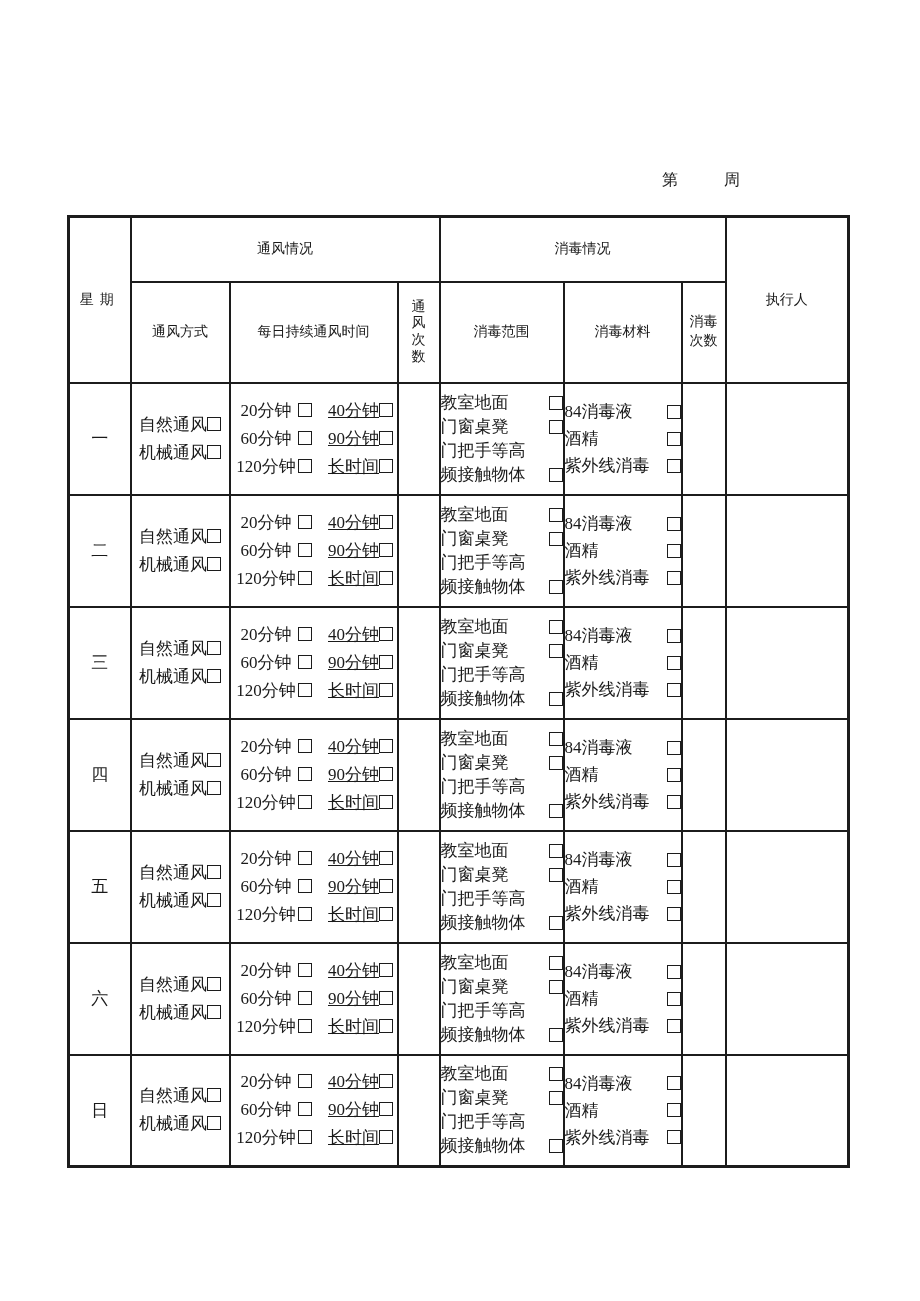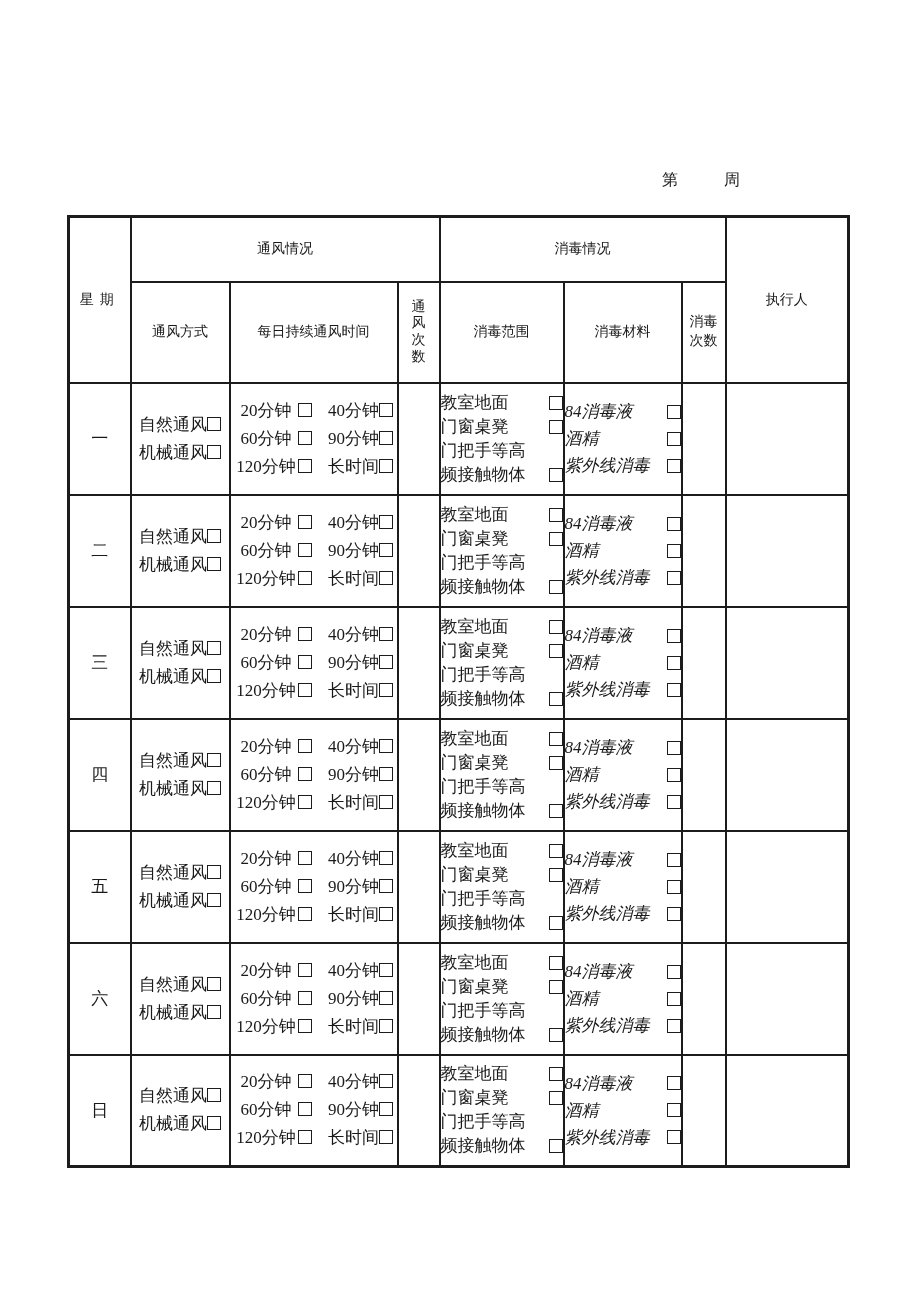--- a/index.html
+++ b/index.html
@@ -34,27 +34,27 @@
   .th-day { letter-spacing:6px; padding-left:6px;margin-top:31px; }
   .vtext { width:1.15em; margin:16px auto; word-break:break-all; line-height:1.2; text-align:center; }
   .wrap2 { width:2.4em; margin:2px auto; word-break:break-all; line-height:1.35; text-align:center; }
   .day-cell { font-size:18px; }
   .cb {
     display:inline-block; width:12px; height:12px;
     border:1.5px solid #1c1c1c; vertical-align:-1px; background:#fff;
   }
   .method-cell { text-align:left; padding-left:10px; }
   .opt-line { line-height:28px; white-space:nowrap; }
-  .duration-cell { text-align:left; padding-left:8px; }
+  .duration-cell { text-align:left; padding-left:8px;text-decoration:underline; }
   .dur-line { line-height:28px; white-space:nowrap; }
   .dur-lbl1 { display:inline-block; width:64px; }
   .dur-gap { display:inline-block; width:16px; }
   .scope-cell { text-align:left; padding:0 9px; }
   .flex-line { display:flex; justify-content:space-between; align-items:center; line-height:24px; }
-  .material-cell { text-align:left; padding:0 11px 0 9px;font-style:italic; }
+  .material-cell { text-align:left; padding:0 11px 0 9px; }
   .material-cell .flex-line { line-height:27px; }
 </style>
 </head>
 <body>
 
 <div class="page">
 
   <div class="week-line">
     <span>第</span><span class="week-blank"></span><span>周</span>
   </div>

